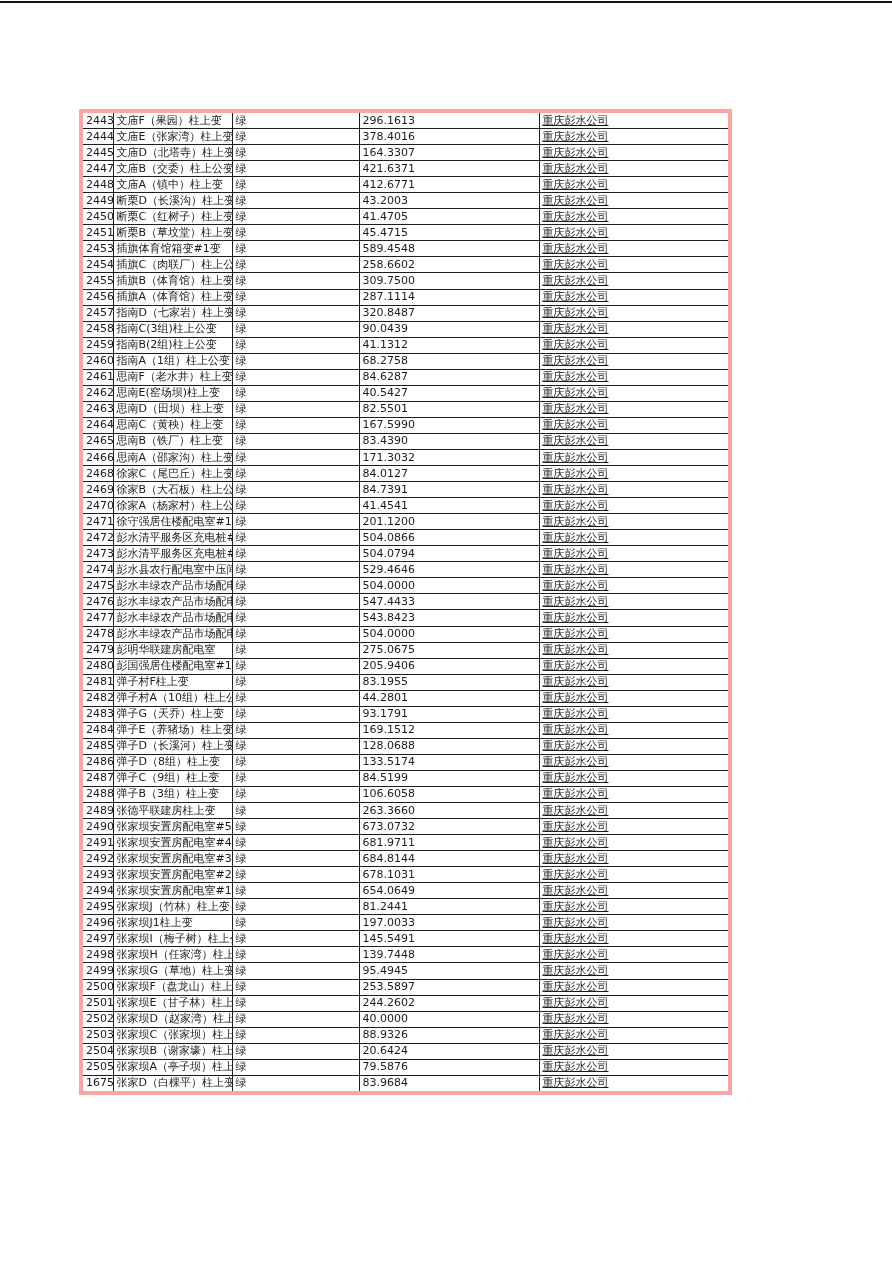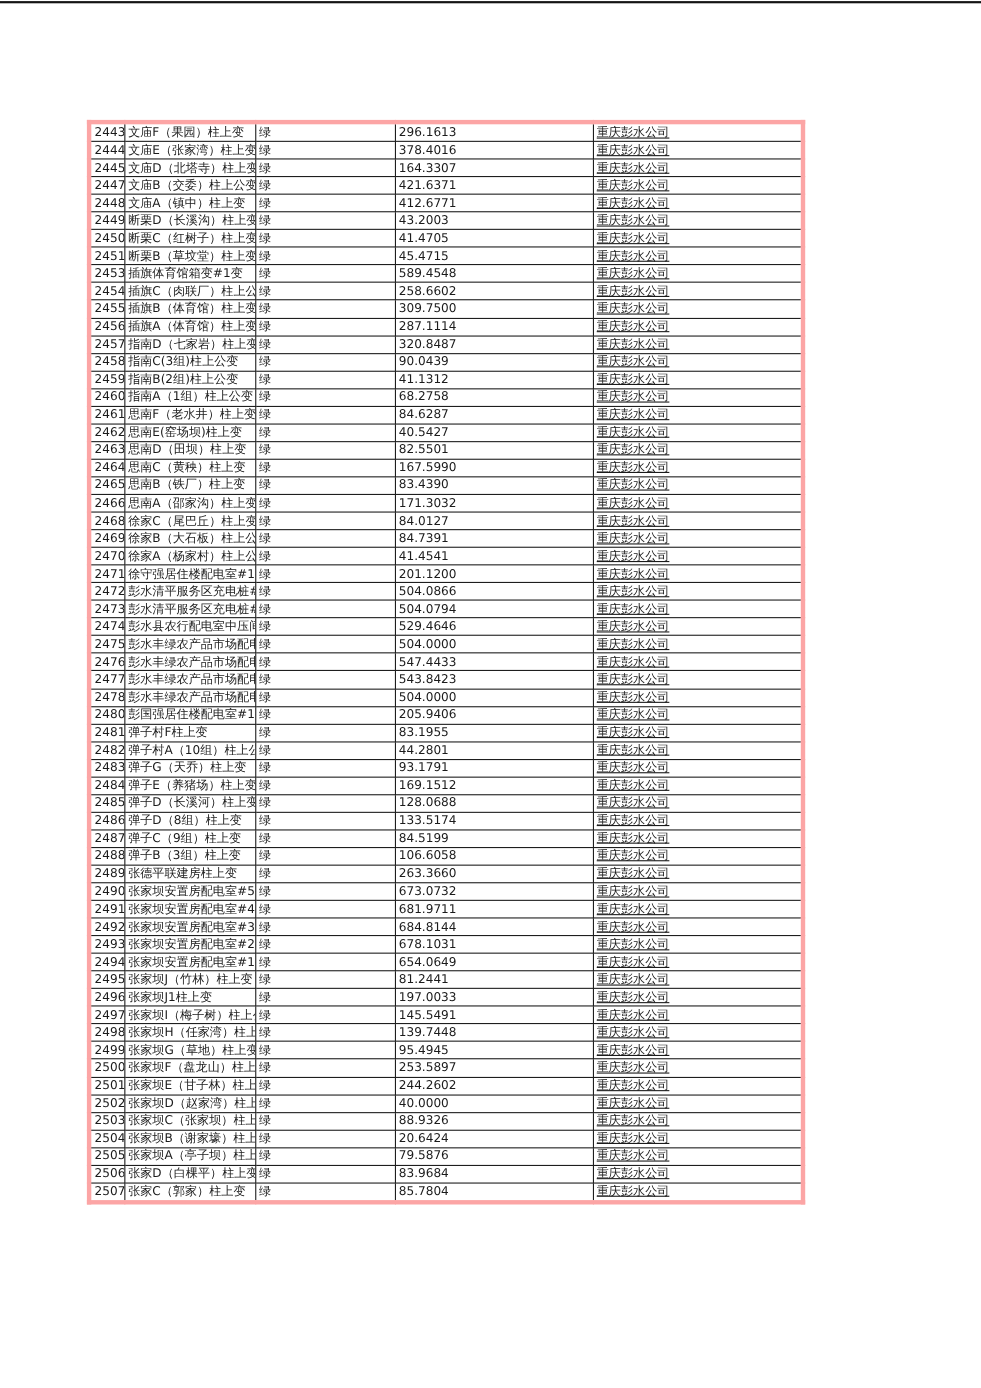--- a/index.html
+++ b/index.html
@@ -291,20 +291,27 @@
         <td class="c-company">重庆彭水公司</td>
       </tr>
       <tr>
         <td class="c-id">2478</td>
         <td class="c-name">彭水丰绿农产品市场配电室</td>
         <td class="c-status">绿</td>
         <td class="c-value">504.0000</td>
         <td class="c-company">重庆彭水公司</td>
       </tr>
       <tr>
+        <td class="c-id">2479</td>
+        <td class="c-name">彭明华联建房配电室</td>
+        <td class="c-status">绿</td>
+        <td class="c-value">275.0675</td>
+        <td class="c-company">重庆彭水公司</td>
+      </tr>
+      <tr>
         <td class="c-id">2480</td>
         <td class="c-name">彭国强居住楼配电室#1变</td>
         <td class="c-status">绿</td>
         <td class="c-value">205.9406</td>
         <td class="c-company">重庆彭水公司</td>
       </tr>
       <tr>
         <td class="c-id">2481</td>
         <td class="c-name">弹子村F柱上变</td>
         <td class="c-status">绿</td>
@@ -473,27 +480,20 @@
         <td class="c-company">重庆彭水公司</td>
       </tr>
       <tr>
         <td class="c-id">2505</td>
         <td class="c-name">张家坝A（亭子坝）柱上变</td>
         <td class="c-status">绿</td>
         <td class="c-value">79.5876</td>
         <td class="c-company">重庆彭水公司</td>
       </tr>
       <tr>
-        <td class="c-id">2506</td>
+        <td class="c-id">1675</td>
         <td class="c-name">张家D（白棵平）柱上变</td>
         <td class="c-status">绿</td>
         <td class="c-value">83.9684</td>
-        <td class="c-company">重庆彭水公司</td>
-      </tr>
-      <tr>
-        <td class="c-id">2507</td>
-        <td class="c-name">张家C（郭家）柱上变</td>
-        <td class="c-status">绿</td>
-        <td class="c-value">85.7804</td>
         <td class="c-company">重庆彭水公司</td>
       </tr>
     </tbody>
 </table>
 
 </body></html>

